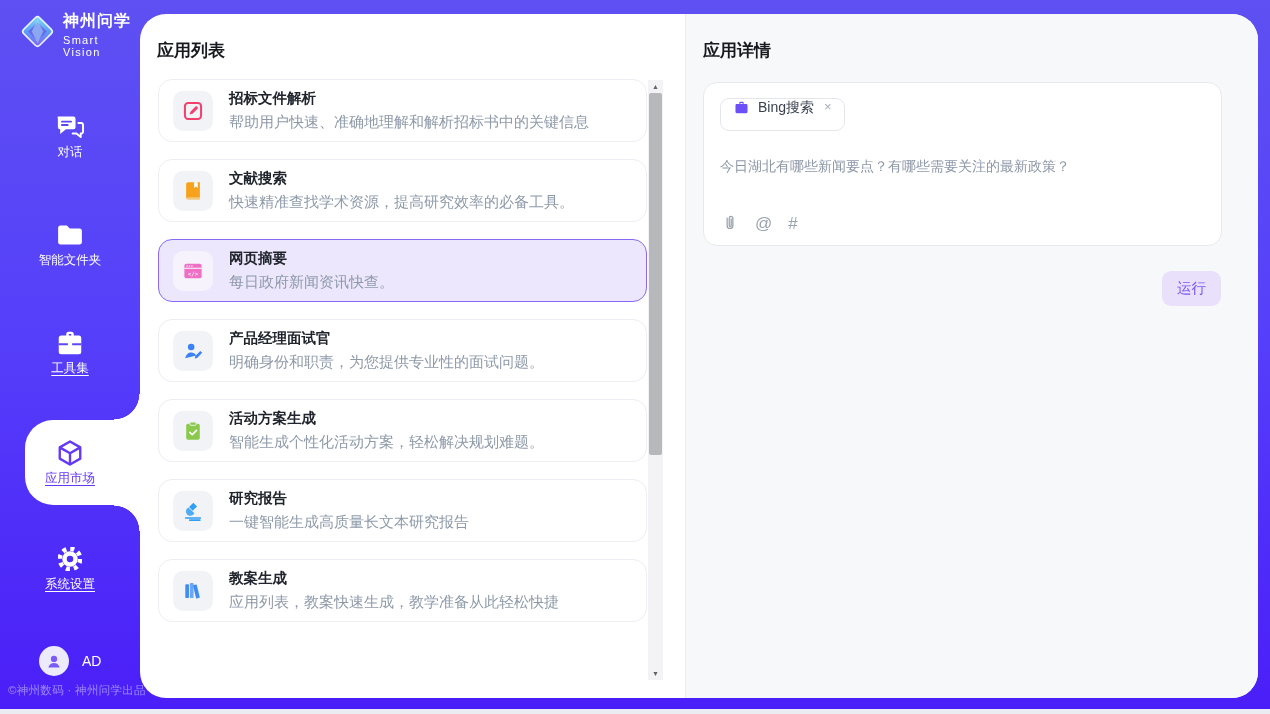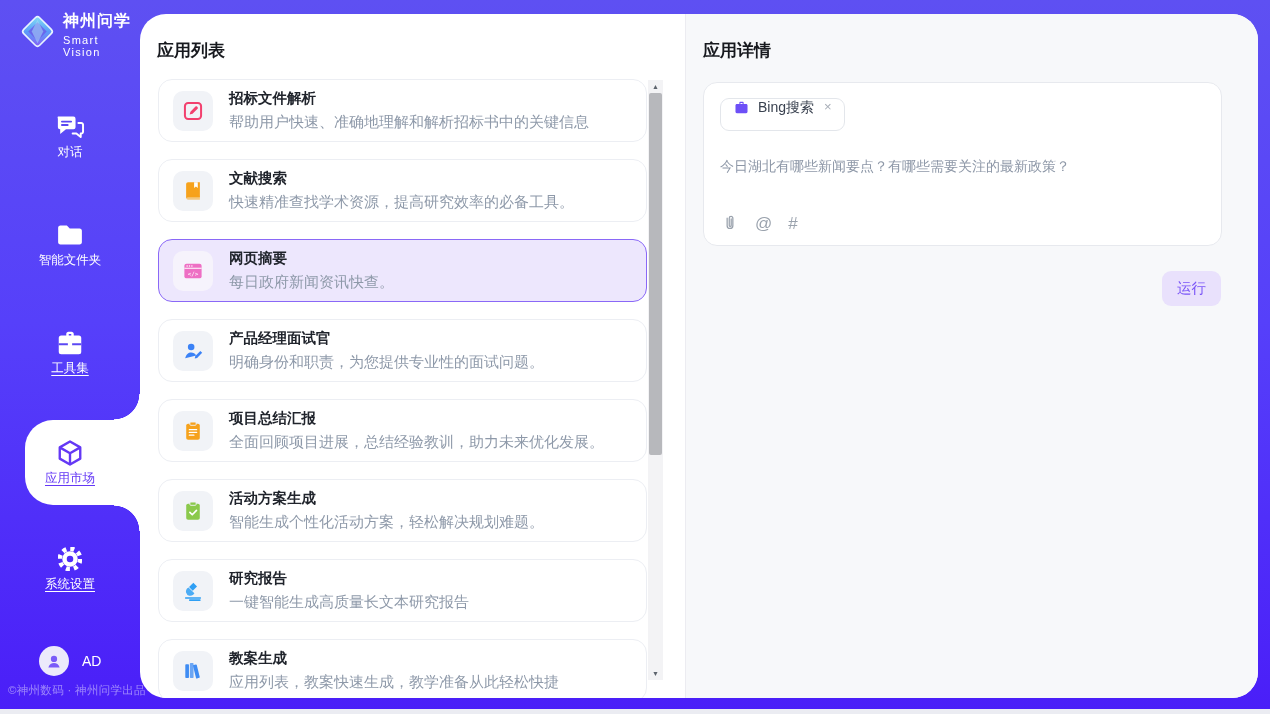--- a/index.html
+++ b/index.html
@@ -250,33 +250,20 @@
                 <path d="M3.5 20c.8-4.4 3.6-6.4 6.5-6.4 2.3 0 4.4 1.2 5.6 3.4z" fill="currentColor"></path>
                 <path d="M14.5 17.5l5.5-5.5 2 2-5.5 5.5-2.6.6z" fill="currentColor"></path>
               </svg>
             </span>
             <div class="card-text">
               <div class="card-title">产品经理面试官</div>
               <div class="card-desc">明确身份和职责，为您提供专业性的面试问题。</div>
             </div>
           </div>
 
-          <div class="card">
-            <span class="card-icon" style="color: rgb(246, 162, 28);">
-              <svg viewBox="0 0 24 24">
-                <rect x="4.6" y="4" width="14.8" height="17.6" rx="2" fill="currentColor"></rect>
-                <rect x="8.6" y="2.2" width="6.8" height="3.6" rx="1" fill="currentColor" stroke="#f1f3f7" stroke-width="1"></rect>
-                <path d="M8 10.5h8M8 13.5h8M8 16.5h5" stroke="#fff" stroke-width="1.4" stroke-linecap="round"></path>
-              </svg>
-            </span>
-            <div class="card-text">
-              <div class="card-title">项目总结汇报</div>
-              <div class="card-desc">全面回顾项目进展，总结经验教训，助力未来优化发展。</div>
-            </div>
-          </div>
 
           <div class="card">
             <span class="card-icon" style="color: rgb(139, 201, 76);">
               <svg viewBox="0 0 24 24">
                 <rect x="4.6" y="4" width="14.8" height="17.6" rx="2" fill="currentColor"></rect>
                 <rect x="8.6" y="2.2" width="6.8" height="3.6" rx="1" fill="currentColor" stroke="#f1f3f7" stroke-width="1"></rect>
                 <path d="M8.6 13.5l2.6 2.6 4.6-4.8" stroke="#fff" stroke-width="1.8" fill="none" stroke-linecap="round" stroke-linejoin="round"></path>
               </svg>
             </span>
             <div class="card-text">

